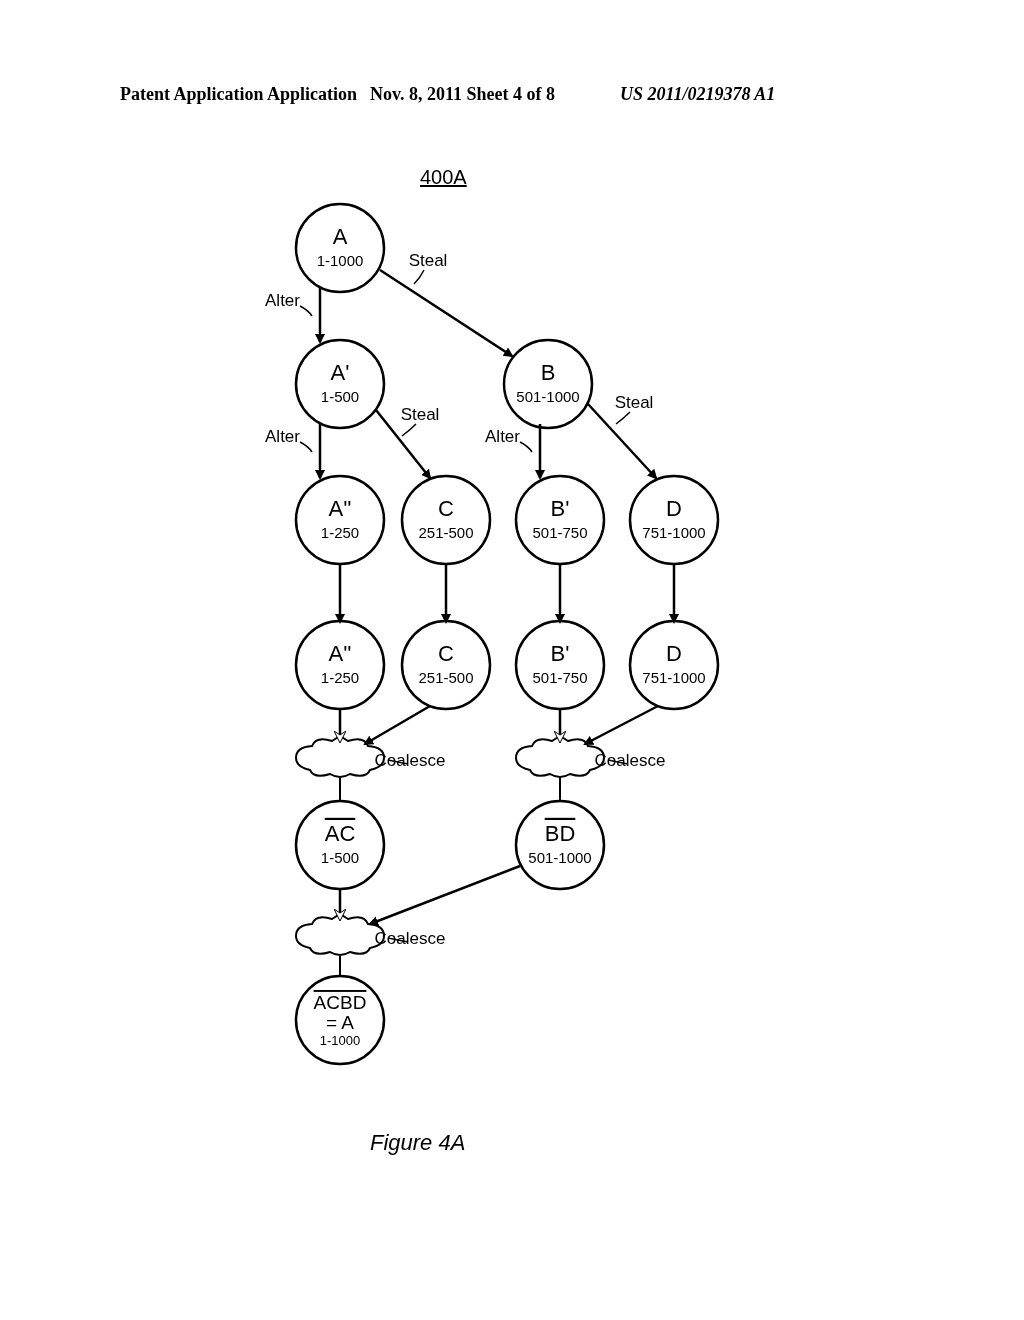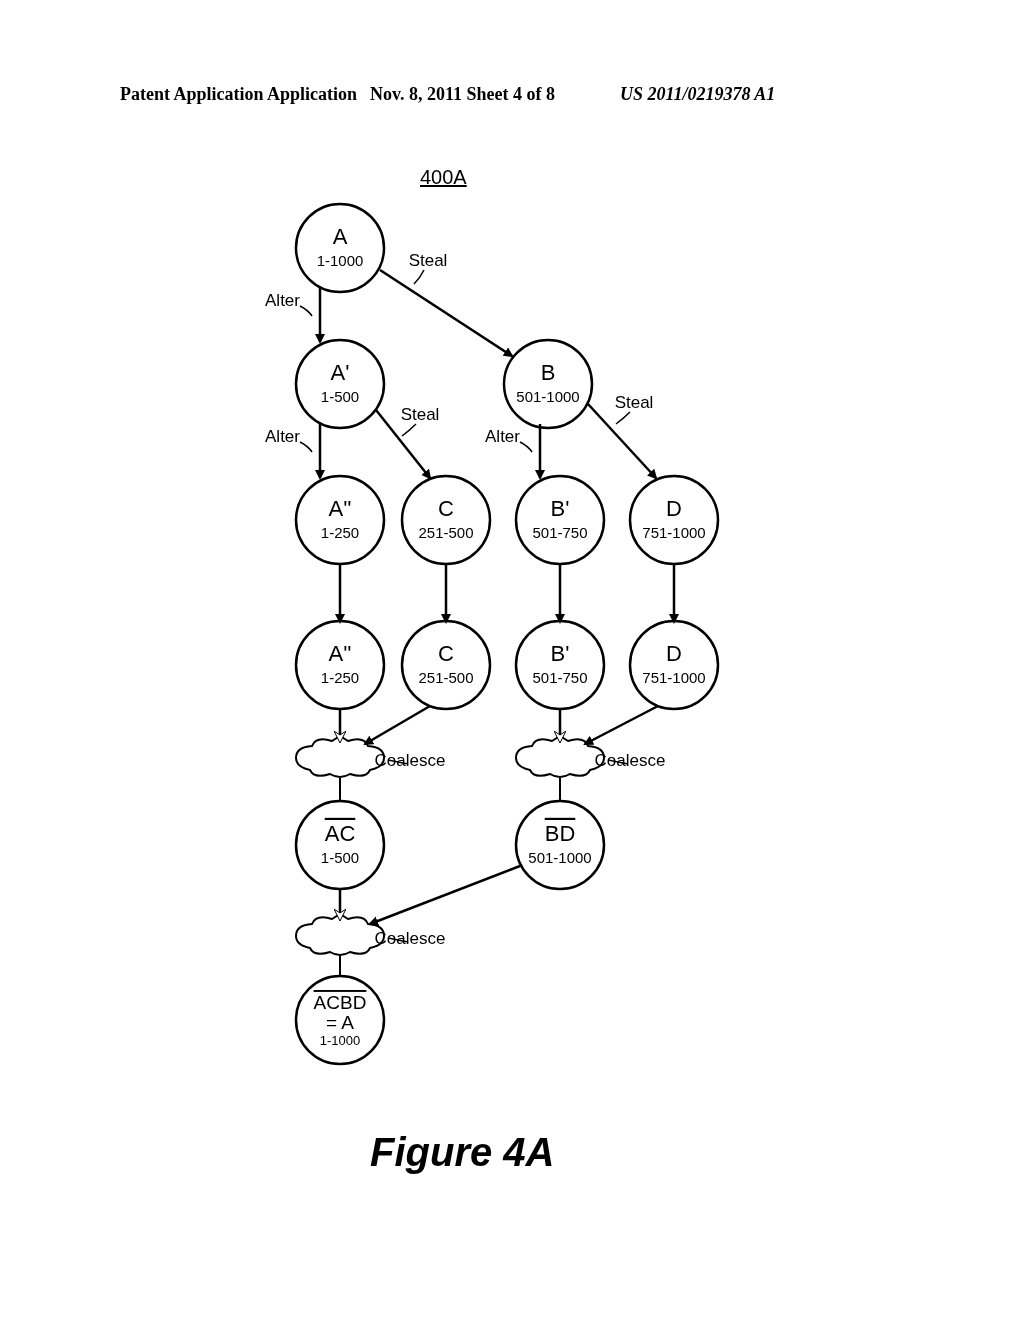--- a/index.html
+++ b/index.html
@@ -27,22 +27,22 @@
   left: 420px;
   top: 154px;
   font-size: 20px;
   text-decoration: underline;
   margin-top: 12px;
 }
 .figcaption {
   position: absolute;
   left: 370px;
   top: 1130px;
-  font-size: 40px;
-  font-weight: bold;
+  font-size: 22px;
+  font-weight: normal;
   font-style: italic;
 }
 svg { position: absolute; left: 0; top: 0; }
 text {
   font-family: Arial, Helvetica, sans-serif;
   text-anchor: middle;
   dominant-baseline: middle;
 }
 .nodetext-big { font-size: 22px; }
 .nodetext-small { font-size: 15px; }

